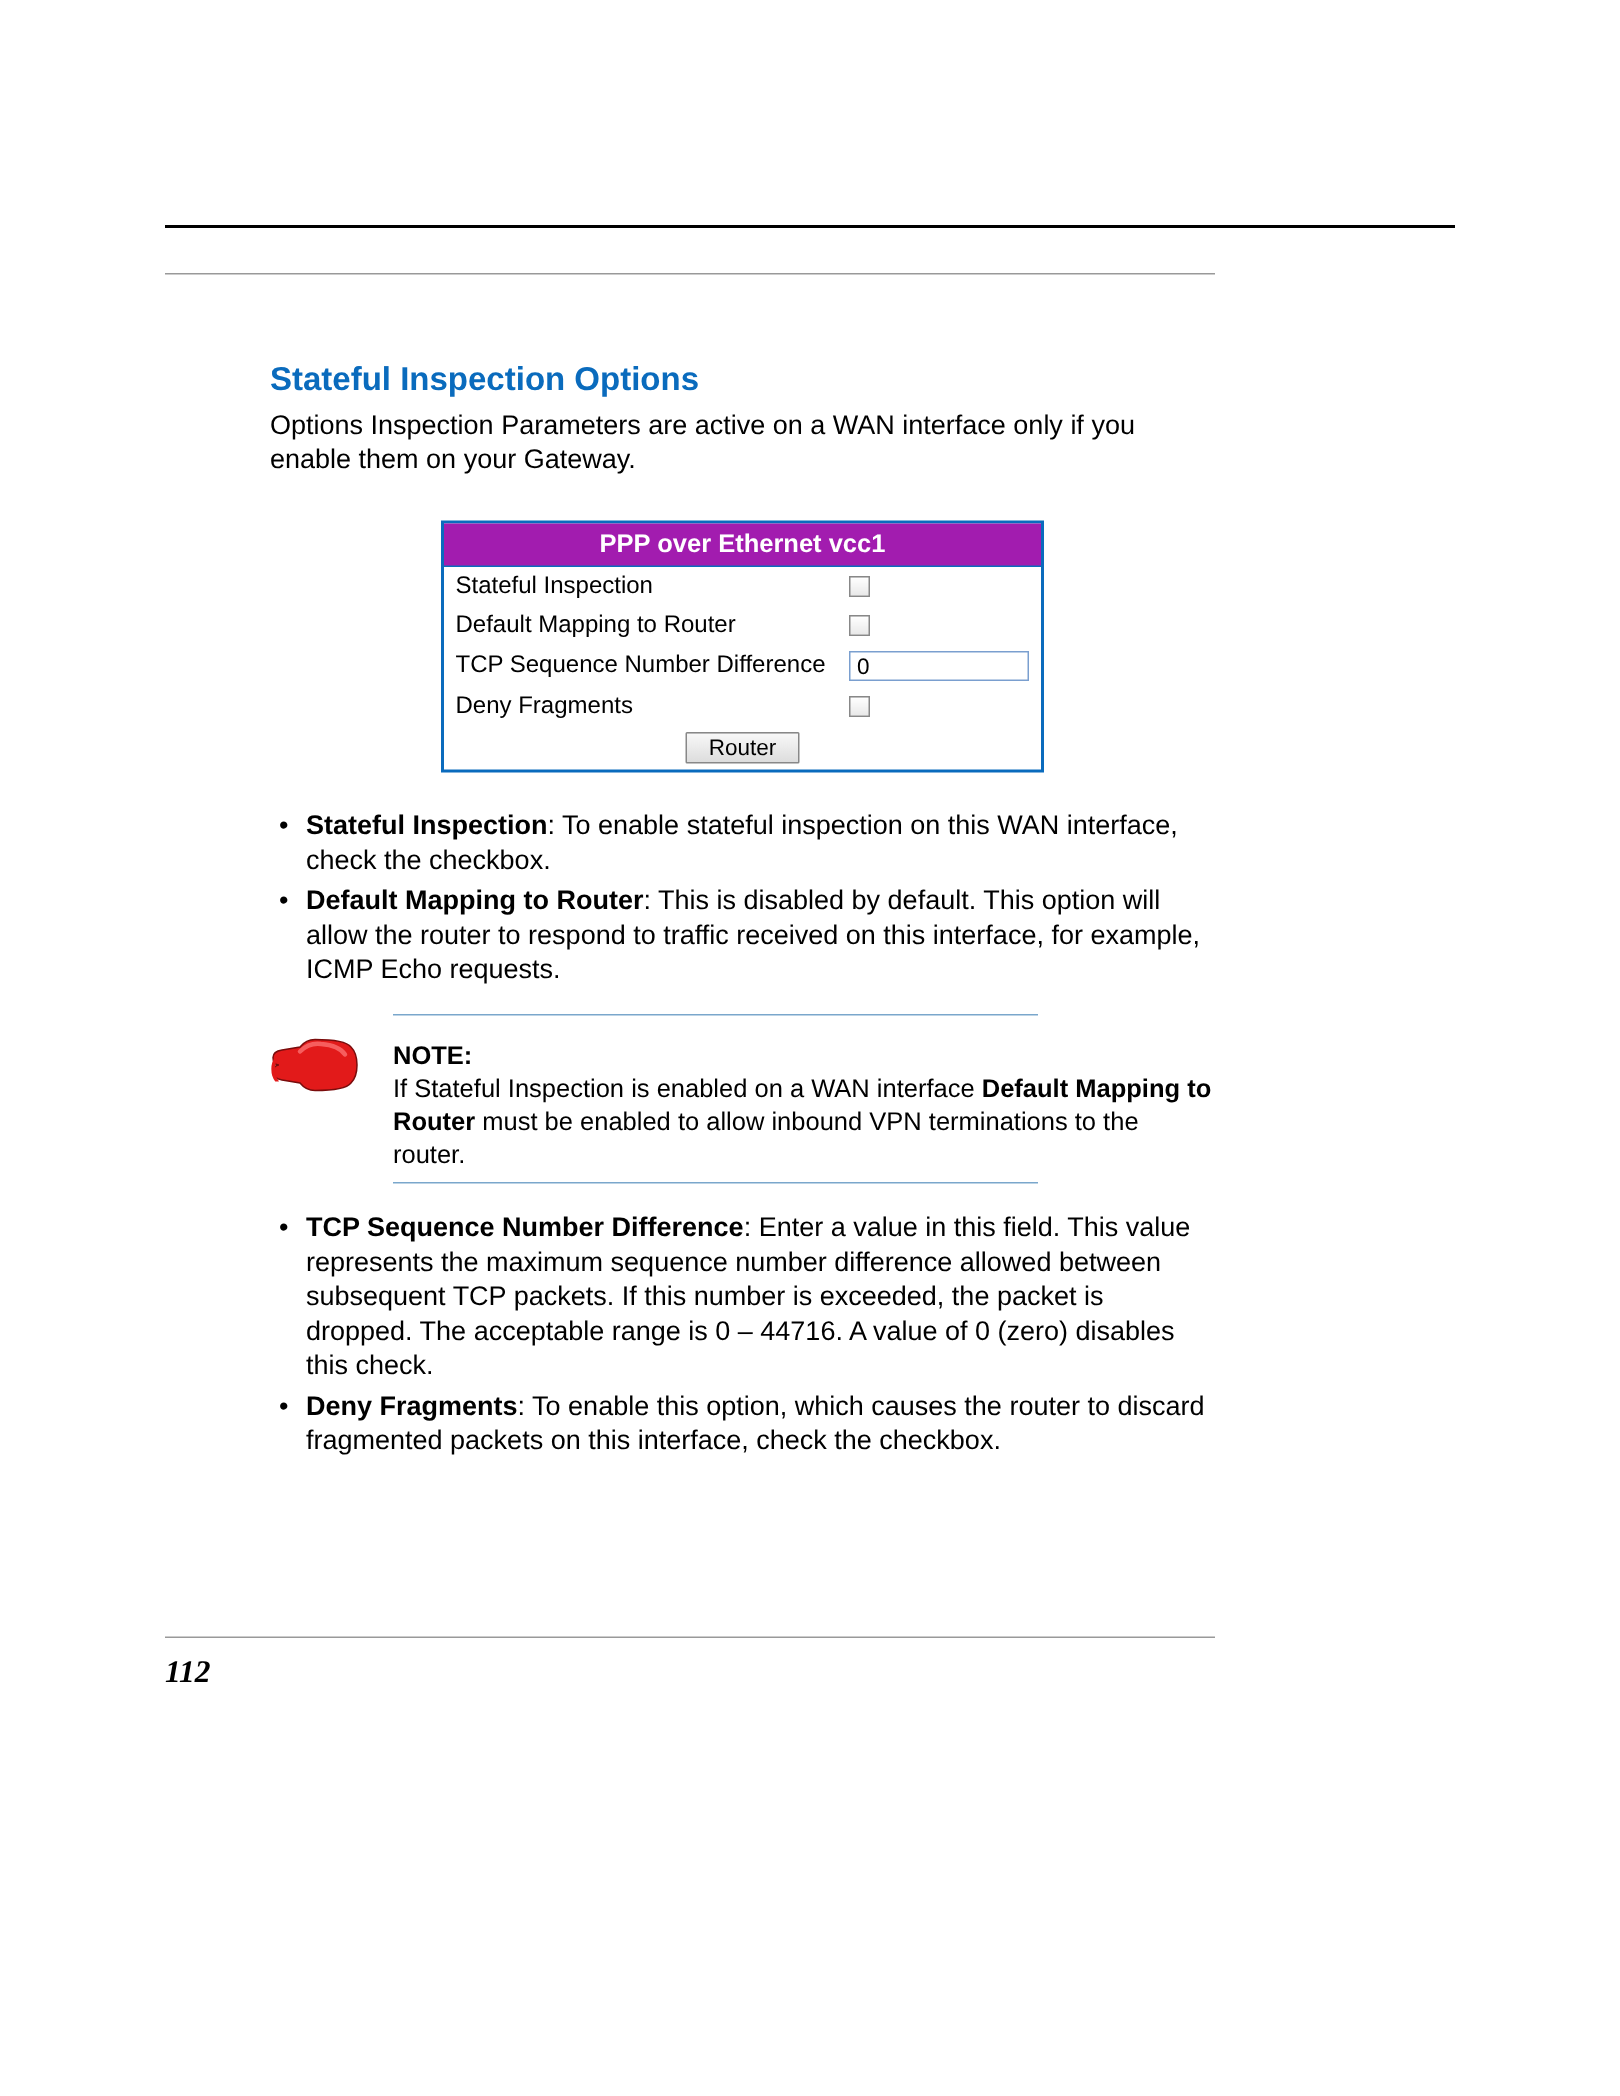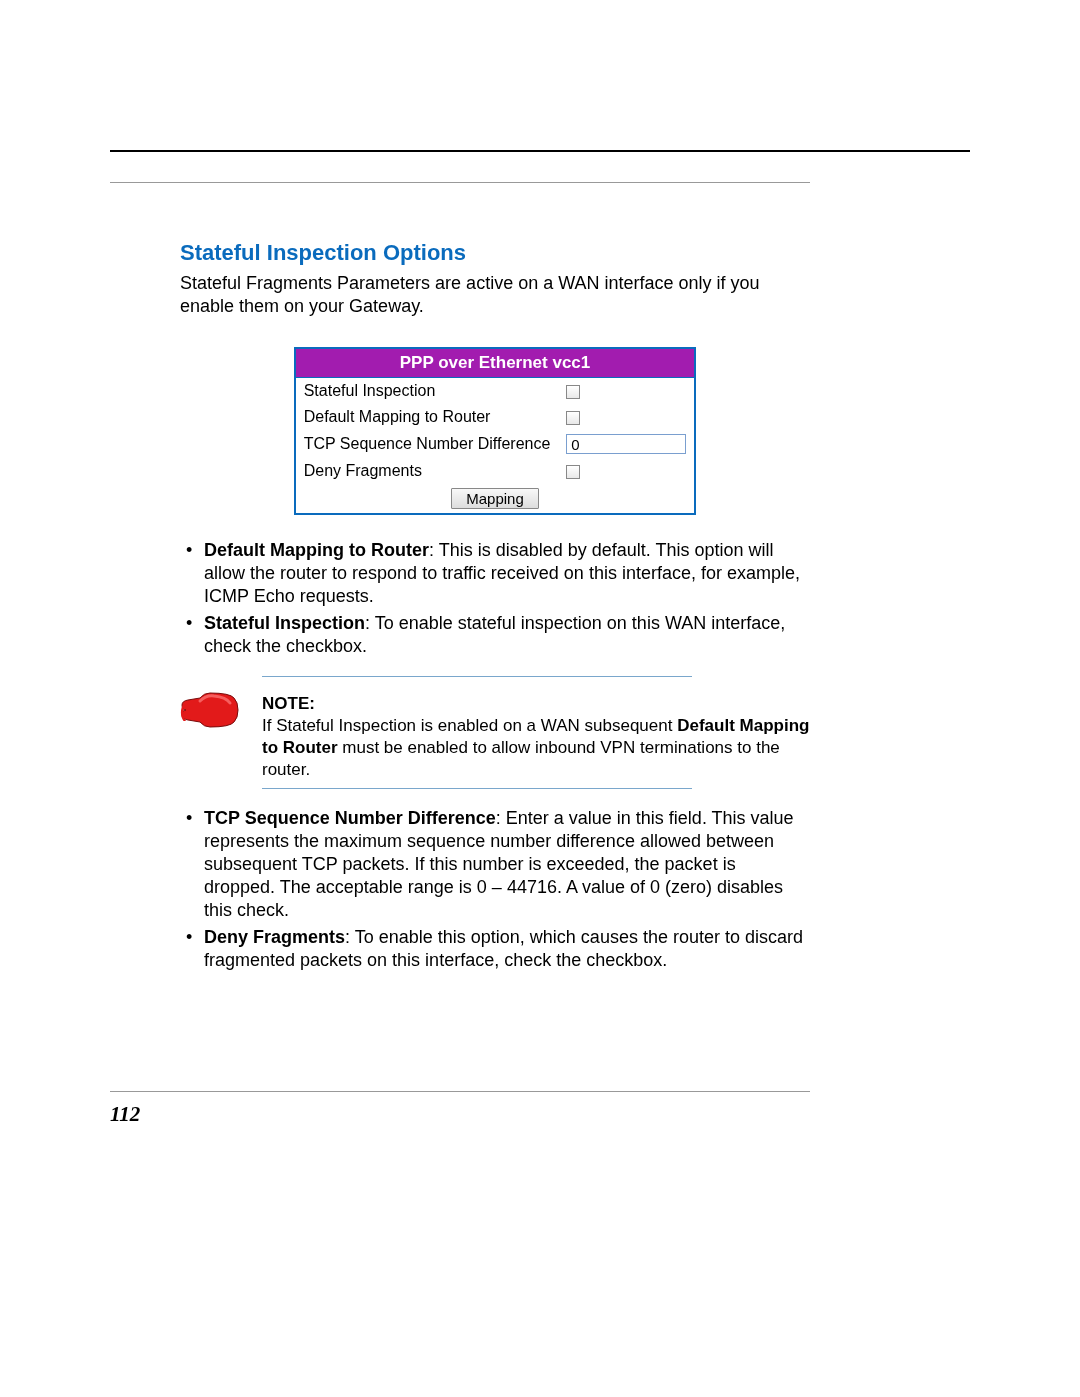--- a/index.html
+++ b/index.html
@@ -183,21 +183,21 @@
 <body>
 
 <div class="page">
 
   <div class="top-rule"></div>
   <div class="header-sep"></div>
 
   <div class="content">
 
     <h2 class="section-title">Stateful Inspection Options</h2>
-    <p class="intro">Stateful Fragments Parameters are active on a WAN interface only if you enable them on your Gateway.</p>
+    <p class="intro">Options Inspection Parameters are active on a WAN interface only if you enable them on your Gateway.</p>
 
     <div class="panel-wrap">
       <div class="panel">
         <div class="panel-header">PPP over Ethernet vcc1</div>
         <table class="panel-table">
           <tbody>
               <tr>
             <td>Stateful Inspection</td>
             <td><span class="fake-checkbox"></span></td>
           </tr>
@@ -208,51 +208,51 @@
           <tr>
             <td>TCP Sequence Number Difference</td>
             <td><input class="num-input" type="text" value="0" style=""></td>
           </tr>
           <tr>
             <td>Deny Fragments</td>
             <td><span class="fake-checkbox"></span></td>
           </tr>
           <tr class="submit-row">
             <td colspan="2">
-              <button class="submit-btn">Mapping</button>
+              <button class="submit-btn">Router</button>
             </td>
           </tr>
         </tbody>
           </table>
       </div>
     </div>
 
     <ul class="bullets">
       <li>
+        <b>Stateful Inspection</b><span>: To enable stateful inspection on this WAN interface, check the checkbox.</span>
+      </li>
+      <li>
         <b>Default Mapping to Router</b><span>: This is disabled by default. This option will allow the router to respond to traffic received on this interface, for example, ICMP Echo requests.</span>
-      </li>
-      <li>
-        <b>Stateful Inspection</b><span>: To enable stateful inspection on this WAN interface, check the checkbox.</span>
       </li>
     </ul>
 
     <div class="note-block">
       <hr class="note-rule">
       <div class="note-body">
         <div class="note-icon-wrap">
           <svg width="60" height="46" viewBox="0 0 60 46">
             <path d="M6 23 Q2 23 2 18 Q2 14 8 13 L20 11 Q24 6 30 6 Q50 6 54 11 Q58 15 58 23 Q58 31 54 35 Q50 40 30 40 Q24 40 20 35 L8 33 Q2 32 2 28 Q2 23 6 23 Z" fill="#e21a1a" stroke="#7a0c0c" stroke-width="1"></path>
             <path d="M20 14 Q26 8 34 9 Q46 10 50 16" fill="none" stroke="#ff7c7c" stroke-width="3" stroke-linecap="round" opacity="0.7"></path>
             <text x="0" y="30" font-size="18" font-weight="bold" fill="#e21a1a">(</text>
           </svg>
         </div>
         <div class="note-text-wrap">
           <span class="note-label">NOTE:</span>
           <p class="note-para">
-            <span>If Stateful Inspection is enabled on a WAN subsequent </span><b>Default Mapping to Router</b><span> must be enabled to allow inbound VPN terminations to the router.</span>
+            <span>If Stateful Inspection is enabled on a WAN interface </span><b>Default Mapping to Router</b><span> must be enabled to allow inbound VPN terminations to the router.</span>
           </p>
         </div>
       </div>
       <hr class="note-rule">
     </div>
 
     <ul class="bullets">
       <li>
         <b>TCP Sequence Number Difference</b><span>: Enter a value in this field. This value represents the maximum sequence number difference allowed between subsequent TCP packets. If this number is exceeded, the packet is dropped. The acceptable range is 0 – 44716. A value of 0 (zero) disables this check.</span>
       </li>

